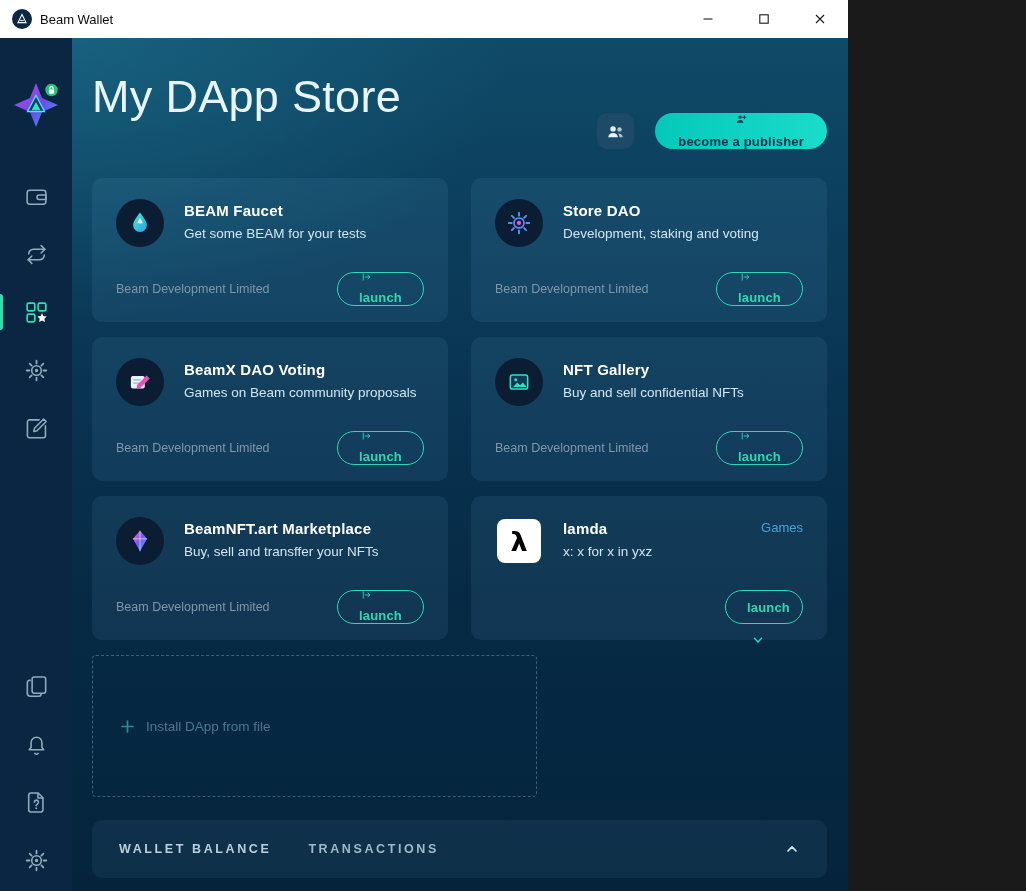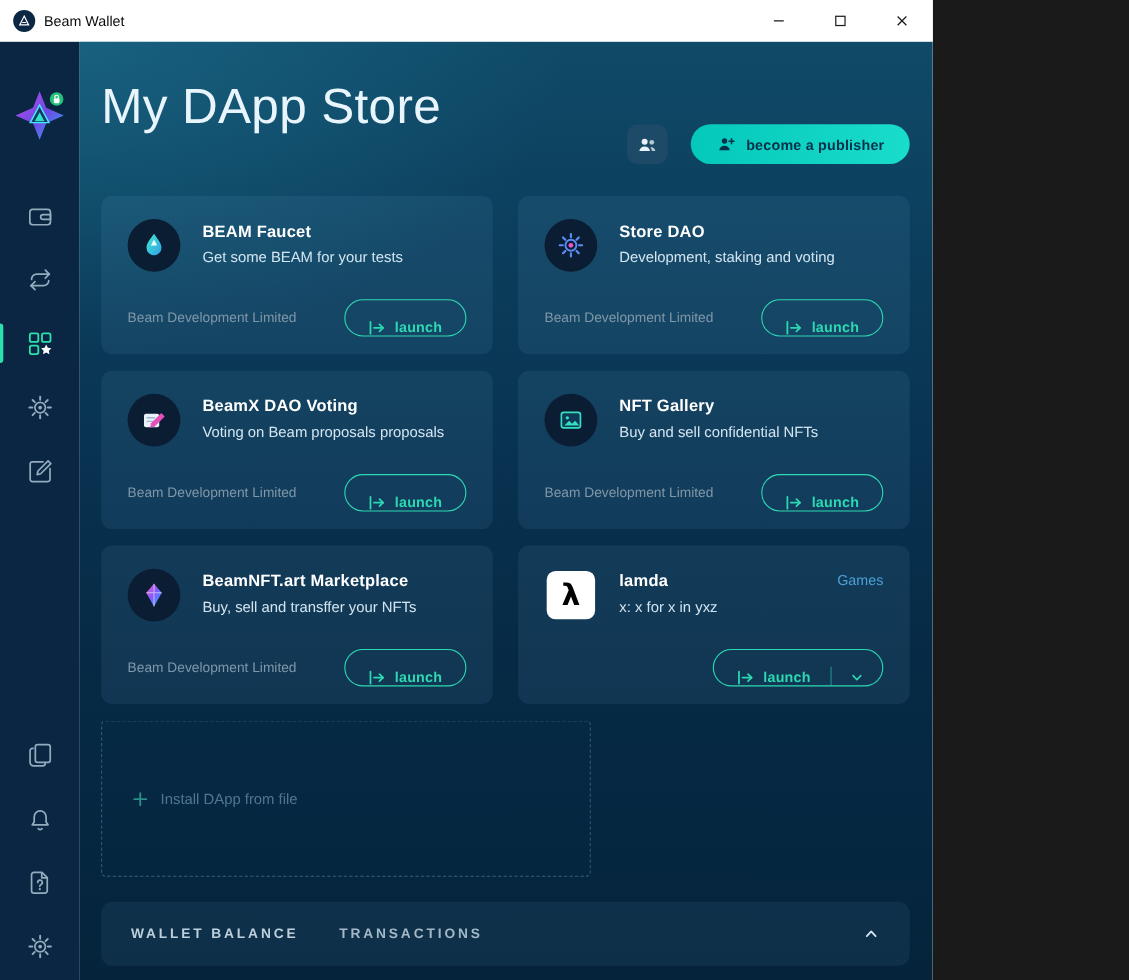--- a/index.html
+++ b/index.html
@@ -21,37 +21,37 @@
   .side-spacer{flex:1;}
   .side-bottom{margin-bottom:2px;display:flex;flex-direction:column;align-items:center;}
   
   .main{flex:1;position:relative;background:
     radial-gradient(95% 55% at 0% 0%, rgba(33,122,152,.48), rgba(33,122,152,0) 60%),
     linear-gradient(180deg,#0f4a68 0%, #0b3e5c 22%, #083250 45%, #062a45 66%, #05243c 100%);}
   .page-title{margin:0;padding:36px 0 0 20px;font-size:45px;line-height:46px;font-weight:400;color:#e9f5fd;letter-spacing:.3px;}
   .header-actions{position:absolute;top:75px;right:21px;display:flex;align-items:center;gap:21px;}
   .people-btn{width:37px;height:36px;border-radius:10px;background:#1d4a66;border:none;display:flex;align-items:center;justify-content:center;color:#e8f1f8;}
   .publisher-btn{height:36px;border:none;border-radius:18px;background:linear-gradient(90deg,#04c8ba,#1adccb);
-    color:#04304a;font-size:13px;font-weight:700;display:flex;align-items:center;gap:9px;padding:0 23px;letter-spacing:.2px;}
+    color:#04304a;font-size:13px;font-weight:700;display:flex;align-items:center;gap:9px;padding:0 23px;letter-spacing:.2px;flex-direction:column;}
   
   .cards{margin:58px 21px 0 20px;display:grid;grid-template-columns:1fr 1fr;column-gap:23px;row-gap:15px;}
   .card{height:144px;background:rgba(141,202,245,0.085);border-radius:10px;padding:21px 24px 16px;
     box-sizing:border-box;display:flex;flex-direction:column;}
   .card-top{display:flex;gap:20px;}
   .app-icon{width:48px;height:48px;border-radius:50%;background:#0b1d33;display:flex;align-items:center;justify-content:center;flex:none;}
   .app-icon.lamda{width:44px;height:44px;margin:2px;border-radius:8px;background:#ffffff;color:#000;
     font-size:27px;font-weight:700;font-family:"DejaVu Sans",sans-serif;}
   .card-info{padding-top:3px;min-width:0;}
   .card-name{font-size:15px;font-weight:700;color:#ffffff;letter-spacing:.2px;}
   .card-desc{margin-top:7px;font-size:13.5px;color:#d3e5f1;}
   .card-cat{margin-left:auto;font-size:13px;color:#4da0d6;padding-top:3px;}
   .card-bottom{margin-top:auto;display:flex;align-items:center;}
   .publisher{font-size:12.5px;color:#7f97a8;}
   .launch-btn{margin-left:auto;height:34px;border-radius:17px;border:1px solid #2cd9b2;background:transparent;
-    color:#2cd9b2;font-size:13px;font-weight:700;display:flex;align-items:flex-end;gap:9px;padding:0 21px;letter-spacing:.2px;}
+    color:#2cd9b2;font-size:13px;font-weight:700;display:flex;align-items:flex-start;gap:9px;padding:0 21px;letter-spacing:.2px;flex-direction:column;}
   .launch-split{padding-right:12px;}
   .split-divider{width:1px;height:17px;background:rgba(44,217,178,.55);margin:0 3px 0 9px;}
   .split-chevron{display:flex;align-items:center;padding:0 4px;}
   
   .install-box{margin:15px 0 0 20px;width:445px;height:142px;border:1px dashed rgba(120,165,195,.45);border-radius:4px;
     box-sizing:border-box;display:flex;align-items:center;gap:11px;padding-left:27px;background:transparent;
     color:rgba(128,170,197,.6);font-size:13.5px;}
   .install-plus{color:rgba(58,186,170,.7);display:flex;}
   
   .bottom-bar{position:absolute;left:20px;right:21px;bottom:13px;height:58px;background:rgba(141,202,245,.07);
@@ -340,21 +340,21 @@
           <div class="card-top">
             <span class="app-icon">
               <svg width="26" height="26" viewBox="0 0 24 24">
                 <rect x="3.6" y="6.5" width="12.8" height="11.5" rx="1.8" fill="#e9f2fa"></rect>
                 <path d="M6.3 10h6M6.3 13h4.5" stroke="#9db6cc" stroke-width="1.2" stroke-linecap="round"></path>
                 <path d="M9.5 14.5l8.6-8.6 2.9 2.9-8.6 8.6-3.6.7z" fill="#e650b8"></path>
               </svg>
             </span>
             <div class="card-info">
               <div class="card-name">BeamX DAO Voting</div>
-              <div class="card-desc">Voting on Beam proposals proposals</div>
+              <div class="card-desc">Games on Beam community proposals</div>
             </div>
           </div>
           <div class="card-bottom">
             <span class="publisher">Beam Development Limited</span>
             <button class="launch-btn">
               <svg width="15" height="14">
                   <use href="#i-launch"></use>
                 </svg>
               <span>launch</span>
             </button>

